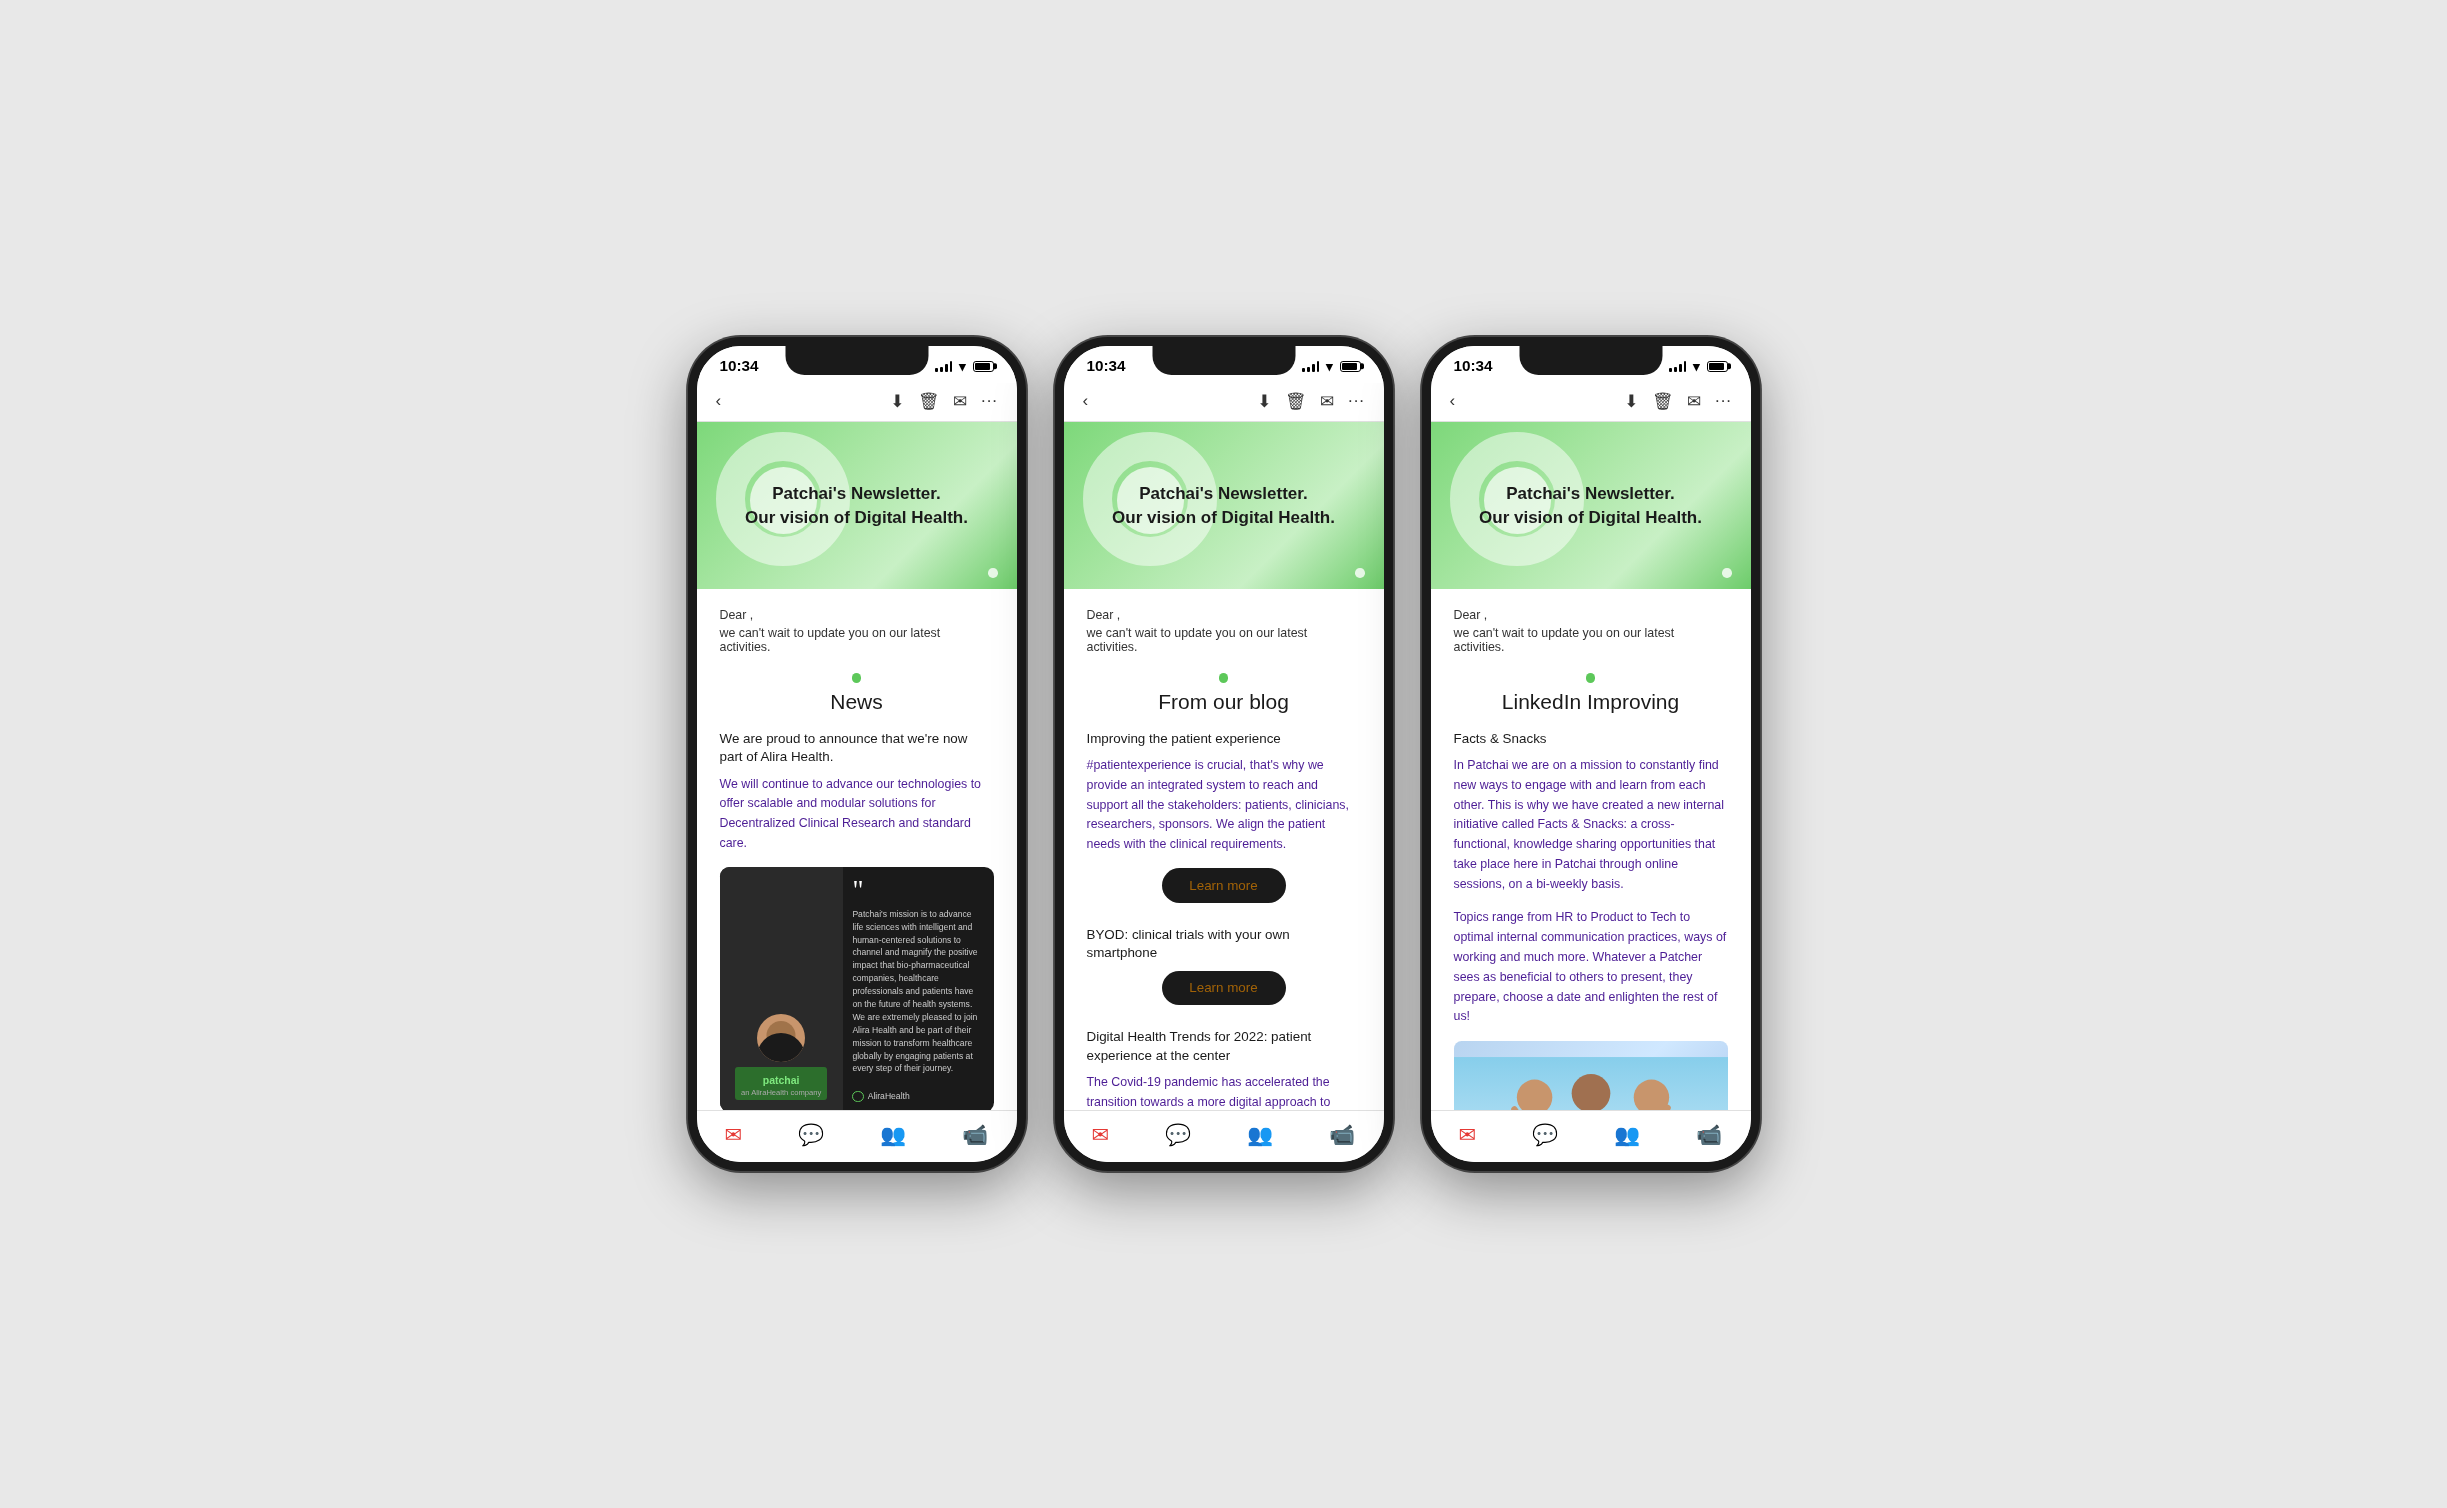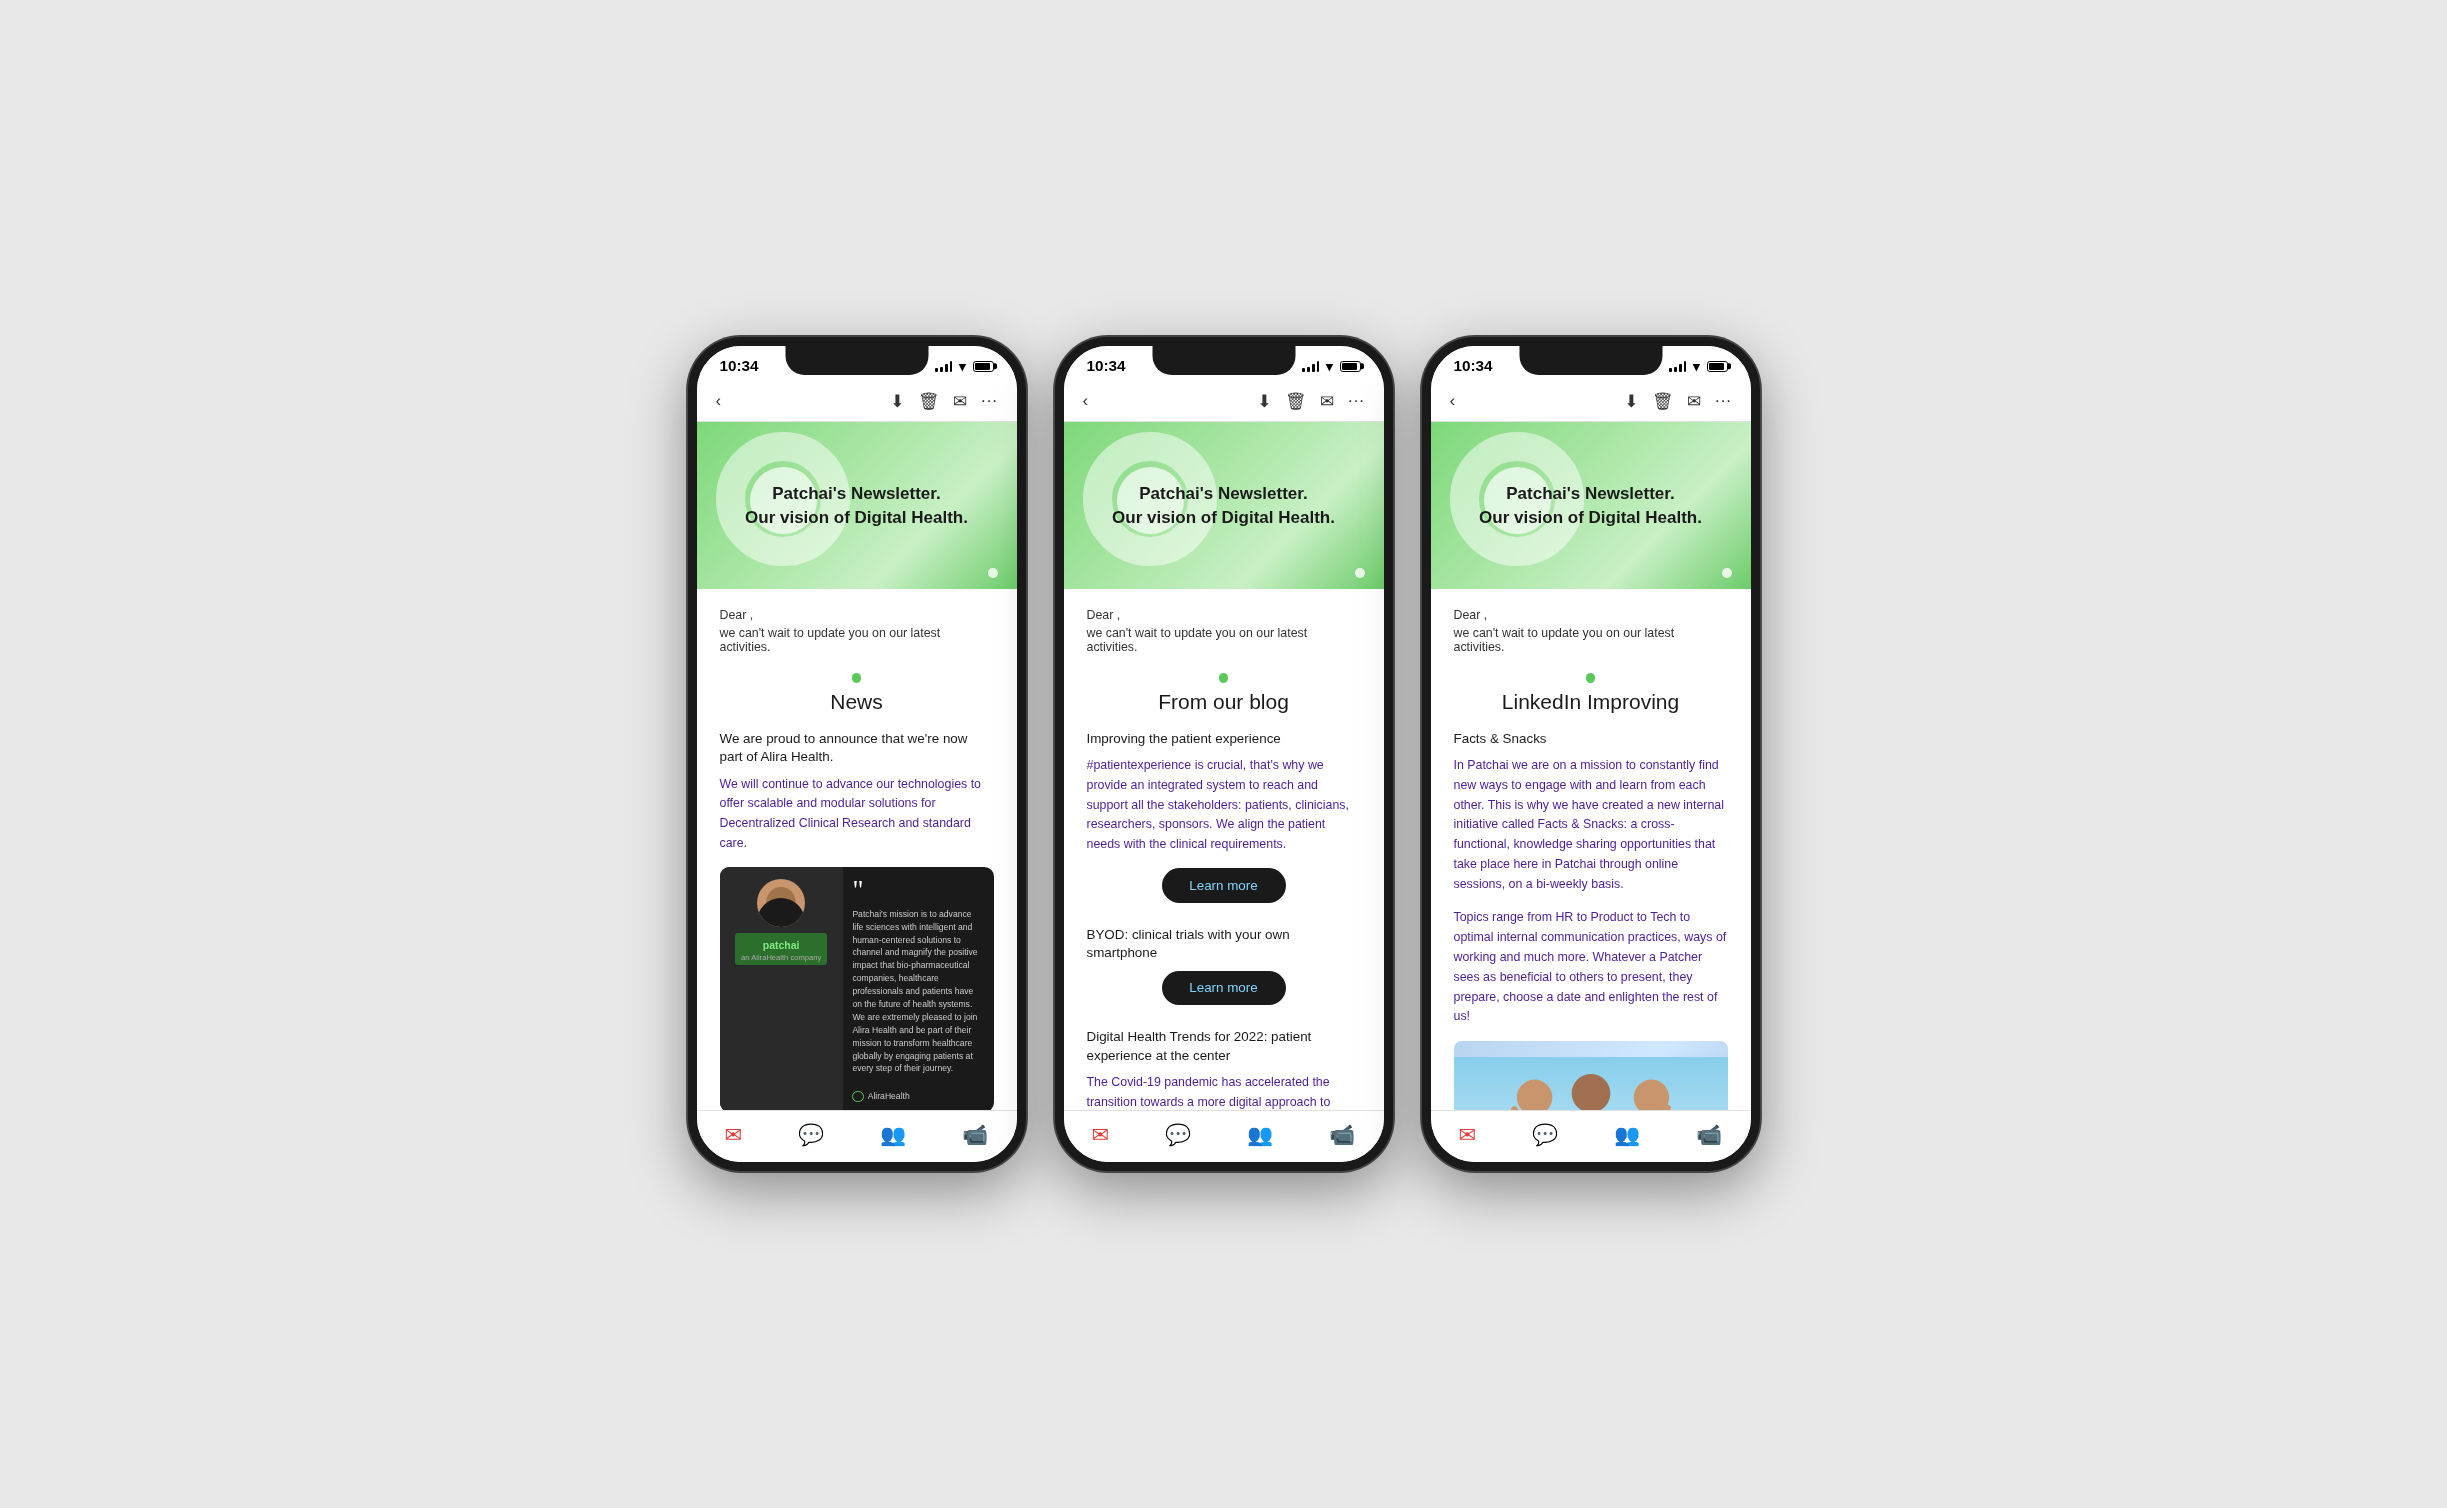--- a/index.html
+++ b/index.html
@@ -250,21 +250,21 @@
       line-height: 1.6;
       margin-bottom: 13.4px;
     }
 
     .learn-more-btn {
       display: block;
       width: 124px;
       margin: 0 auto 23px;
       padding: 9.6px 19px;
       background: #1a1a1a;
-      color: #7dd3fc;
+      color: #a16207;
       border: none;
       border-radius: 24px;
       font-size: 13.4px;
       font-weight: 500;
       text-align: center;
       cursor: pointer;
     }
 
     
     .news-card {
@@ -274,21 +274,21 @@
       margin-bottom: 15.3px;
       display: flex;
       align-items: stretch;
       min-height: 172px;
     }
 
     .news-card-left {
       width: 45%;
       background: #2a2a2a;
       display: flex;
-      align-items: flex-start;
+      align-items: flex-end;
       justify-content: center;
       padding: 11.5px;
     }
 
     .news-card-right {
       width: 55%;
       padding: 9.6px 9.6px;
       display: flex;
       flex-direction: column;
       justify-content: center;

